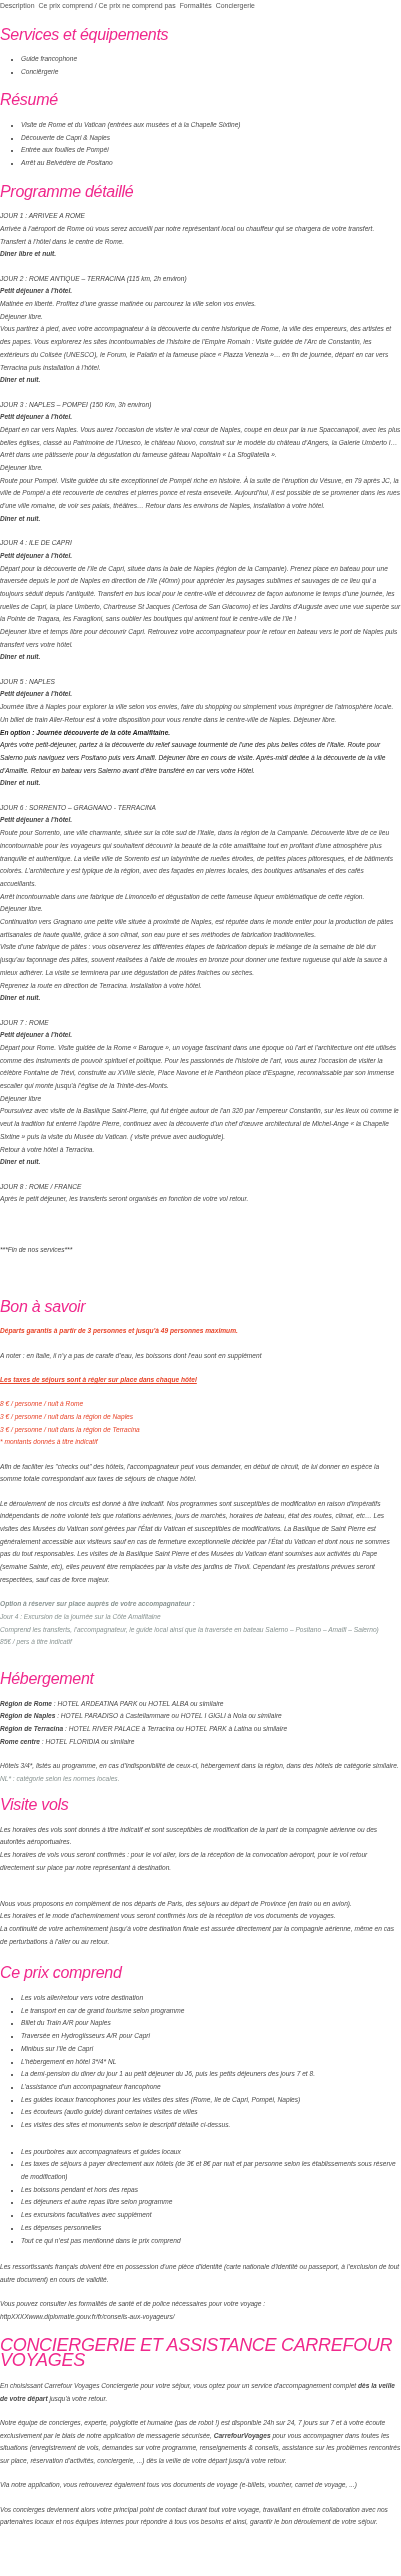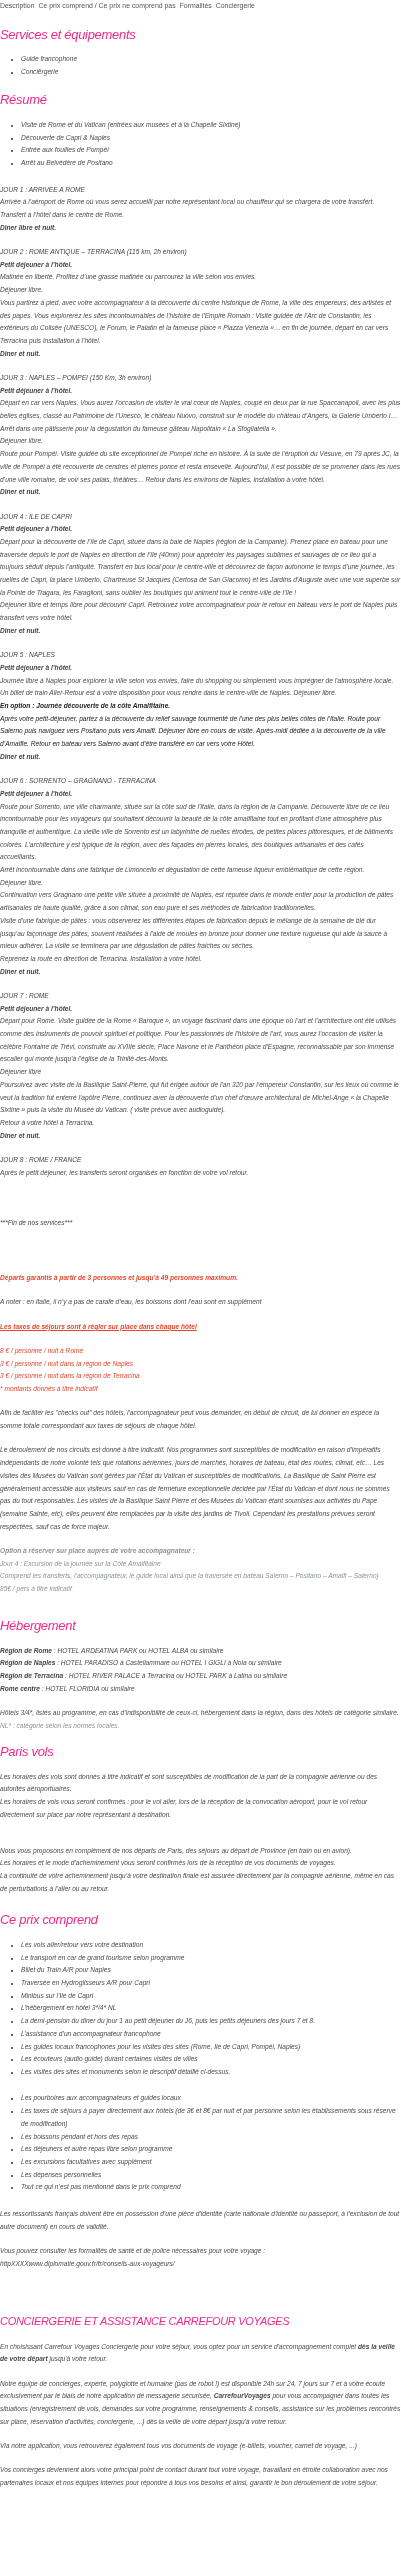--- a/index.html
+++ b/index.html
@@ -17,26 +17,26 @@
     font-size: 6.9px;
     line-height: 11.6px;
     padding-top: 0;
     margin-bottom: 15px;
   }
   .tabs-line span { margin-right: 2.1px; }
   h2.section {
     color: #f0288c;
     font-style: italic;
     font-weight: normal;
-    font-size: 13px;
+    font-size: 16px;
     line-height: 15px;
     margin: 0 0 11.6px 0;
     letter-spacing: -0.3px;
   }
-  h2.section.upper { font-size: 11px; margin-top: 29px; }
+  h2.section.upper { font-size: 18px; }
   ul.blist {
     list-style: disc;
     margin: 0 0 13.8px 0;
     padding-left: 21px;
   }
   ul.blist li {
     font-style: italic;
     color: #4a4a4a;
     line-height: 12.7px;
   }
@@ -77,20 +77,21 @@
   </ul>
 
   <h2 class="section">Résumé</h2>
   <ul class="blist">
     <li>Visite de Rome et du Vatican (entrées aux musées et à la Chapelle Sixtine)</li>
     <li>Découverte de Capri &amp; Naples</li>
     <li>Entrée aux fouilles de Pompéi</li>
     <li>Arrêt au Belvédère de Positano</li>
   </ul>
 
+  <h2 class="section">Programme détaillé</h2>
   <div id="days">
       <div class="day">
         <p class="day-title">JOUR 1 : ARRIVEE A ROME</p>
         <p class="para">Arrivée à l’aéroport de Rome où vous serez accueilli par notre représentant local ou chauffeur qui se chargera de votre transfert. Transfert à l’hôtel dans le centre de Rome.</p>
         <p class="bold-it">Dîner libre et nuit.</p>
       </div>
       <div class="day">
         <p class="day-title">JOUR 2 : ROME ANTIQUE – TERRACINA (115 km, 2h environ)</p>
         <p class="bold-it">Petit déjeuner à l’hôtel.</p>
         <p class="para">Matinée en liberté. Profitez d’une grasse matinée ou parcourez la ville selon vos envies.</p>
@@ -144,20 +145,21 @@
       </div>
       <div class="day">
         <p class="day-title">JOUR 8 : ROME / FRANCE</p>
         <p class="para">Après le petit déjeuner, les transferts seront organisés en fonction de votre vol retour.</p>
       </div>
     </div>
   <div class="gap-lg"></div>
   <p class="bold-it" style="font-weight:normal;">***Fin de nos services***</p>
   <div style="height:42px"></div>
 
+  <h2 class="section">Bon à savoir</h2>
   <p class="red-bold block">Départs garantis à partir de 3 personnes et jusqu’à 49 personnes maximum.</p>
   <p class="para block">A noter : en Italie, il n’y a pas de carafe d’eau, les boissons dont l’eau sont en supplément</p>
   <p class="red-under block">Les taxes de séjours sont à régler sur place dans chaque hôtel</p>
   <div class="block">
     <p class="red it">8 € / personne / nuit à Rome</p>
     <p class="red it">3 € / personne / nuit dans la région de Naples</p>
     <p class="red it">3 € / personne / nuit dans la région de Terracina</p>
     <p class="red it">* montants donnés à titre indicatif</p>
   </div>
   <p class="para block">Afin de faciliter les "checks out" des hôtels, l'accompagnateur peut vous demander, en début de circuit, de lui donner en espèce la somme totale correspondant aux taxes de séjours de chaque hôtel.</p>
@@ -175,21 +177,21 @@
     <p class="it"><span class="hotel-label">Région de Rome</span><span> : HOTEL ARDEATINA PARK ou HOTEL ALBA ou similaire</span></p>
     <p class="it"><span class="hotel-label">Région de Naples</span><span> : HOTEL PARADISO à Castellammare ou HOTEL I GIGLI à Nola ou similaire</span></p>
     <p class="it"><span class="hotel-label">Région de Terracina</span><span> : HOTEL RIVER PALACE à Terracina ou HOTEL PARK à Latina ou similaire</span></p>
     <p class="it"><span class="hotel-label">Rome centre</span><span> : HOTEL FLORIDIA ou similaire</span></p>
   </div>
   <div class="block">
     <p class="para">Hôtels 3/4*, listés au programme, en cas d’indisponibilité de ceux-ci, hébergement dans la région, dans des hôtels de catégorie similaire.</p>
     <p class="grey it">NL* : catégorie selon les normes locales.</p>
   </div>
 
-  <h2 class="section">Paris vols</h2>
+  <h2 class="section">Visite vols</h2>
   <div class="block">
     <p class="para">Les horaires des vols sont donnés à titre indicatif et sont susceptibles de modification de la part de la compagnie aérienne ou des autorités aéroportuaires.</p>
     <p class="para">Les horaires de vols vous seront confirmés : pour le vol aller, lors de la réception de la convocation aéroport, pour le vol retour directement sur place par notre représentant à destination.</p>
   </div>
   <div class="gap"></div>
   <div class="block">
     <p class="para">Nous vous proposons en complément de nos départs de Paris, des séjours au départ de Province (en train ou en avion).</p>
     <p class="para">Les horaires et le mode d’acheminement vous seront confirmés lors de la réception de vos documents de voyages.</p>
     <p class="para">La continuité de votre acheminement jusqu’à votre destination finale est assurée directement par la compagnie aérienne, même en cas de perturbations à l’aller ou au retour.</p>
   </div>

